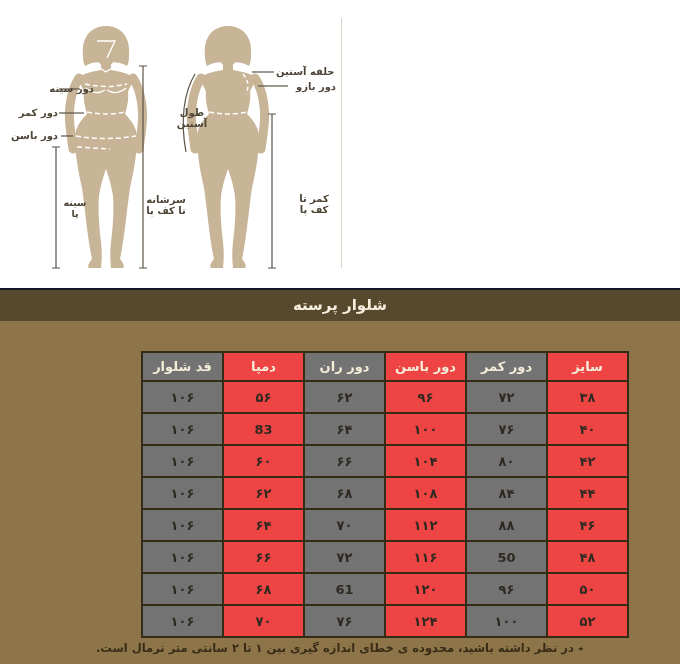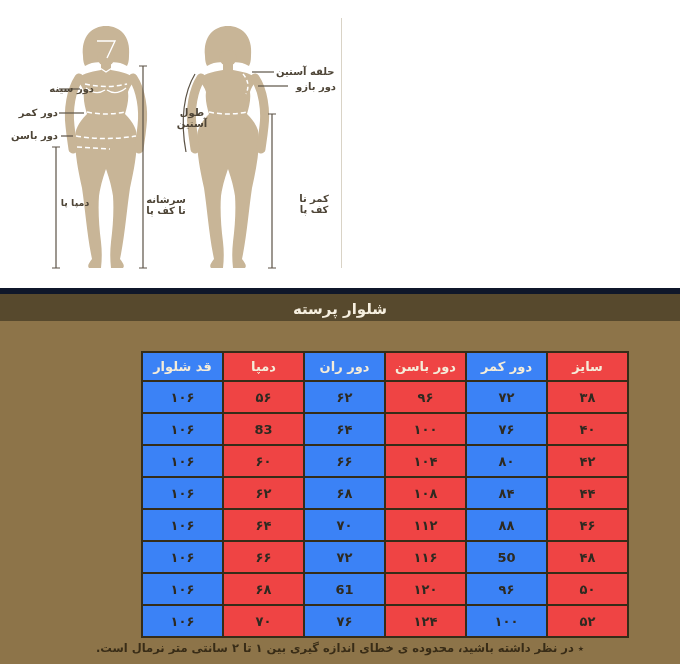--- a/index.html
+++ b/index.html
@@ -16,34 +16,34 @@
   .diagram-svg{position:absolute;left:0;top:0;}
   .diag-label{
     position:absolute;direction:rtl;color:#4e4537;font-size:10px;font-weight:bold;
     line-height:11px;text-align:center;
   }
   
   .info-half{position:absolute;left:341px;top:0;width:339px;height:288px;}
   
   .banner{
     position:absolute;left:0;top:288px;width:680px;height:33px;
-    background:#57492d;border-top:6px solid #0f172a;
+    background:#57492d;border-top:2px solid #0f172a;
     color:#f6efdf;font-size:15px;font-weight:bold;text-align:center;line-height:30px;direction:rtl;
   }
   
   .size-table{
     position:absolute;left:141px;top:351px;border-collapse:collapse;direction:rtl;
   }
   .size-table th,.size-table td{
     width:81px;border:2px solid #352c18;text-align:center;padding:0;
   }
   .size-table th{height:29px;color:#f4ecd9;font-size:13px;font-weight:bold;}
   .size-table td{height:32px;color:#2e2a21;font-size:13px;font-weight:600;}
   .size-table .c0,.size-table .c2,.size-table .c4{background:#ef4444;}
-  .size-table .c1,.size-table .c3,.size-table .c5{background:#3b82f6;margin-top:34px;}
+  .size-table .c1,.size-table .c3,.size-table .c5{background:#737373;margin-top:34px;}
   
   .footnote{
     position:absolute;left:0;top:641px;width:680px;text-align:center;direction:rtl;
     color:#382c17;font-size:11.5px;font-weight:bold;
   }
 </style>
 </head>
 <body>
 
 <div class="page">
@@ -94,21 +94,21 @@
           <path d="M 59,113 L 84,113"></path>
           <path d="M 61,136 L 73,136"></path>
           <path d="M 252,72 L 274,72"></path>
           <path d="M 258,86 L 288,86"></path>
         </g>
       </svg>
 
       <div class="diag-label" style="left:8px;top:83px;width:50px;text-align:right;margin-left:36px;">دور سینه</div>
       <div class="diag-label" style="left:8px;top:107px;width:50px;text-align:right;">دور کمر</div>
       <div class="diag-label" style="left:8px;top:130px;width:50px;text-align:right;">دور باسن</div>
-      <div class="diag-label" style="left:60px;top:197px;width:30px;font-size:9.5px;">دمپا پا</div>
+      <div class="diag-label" style="left:60px;top:197px;width:30px;font-size:9.5px;">سینه پا</div>
       <div class="diag-label" style="left:146px;top:194px;width:40px;">سرشانه تا کف پا</div>
       <div class="diag-label" style="left:175px;top:99px;width:34px;margin-top:8px;">طول آستین</div>
       <div class="diag-label" style="left:276px;top:66px;width:60px;text-align:left;">حلقه آستین</div>
       <div class="diag-label" style="left:290px;top:81px;width:46px;text-align:right;">دور بازو</div>
       <div class="diag-label" style="left:294px;top:193px;width:40px;">کمر تا کف پا</div>
     </div>
 
     <div class="divider"></div>
 
     <div class="info-half">

